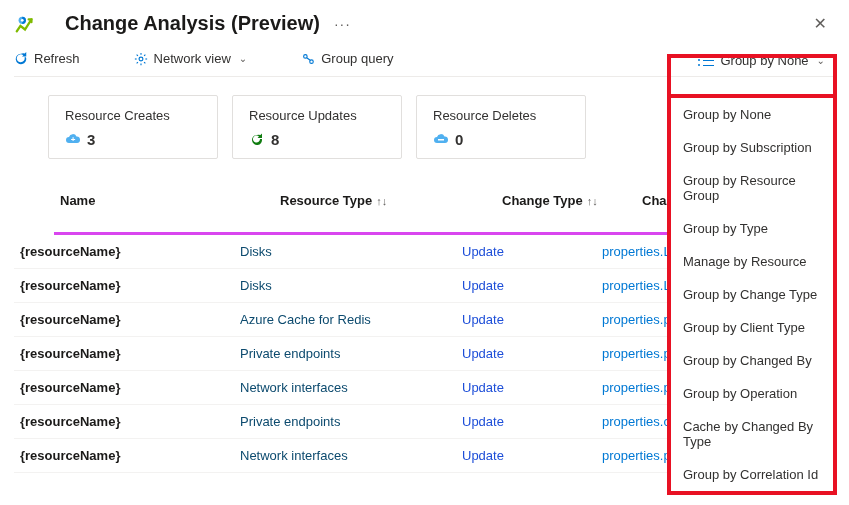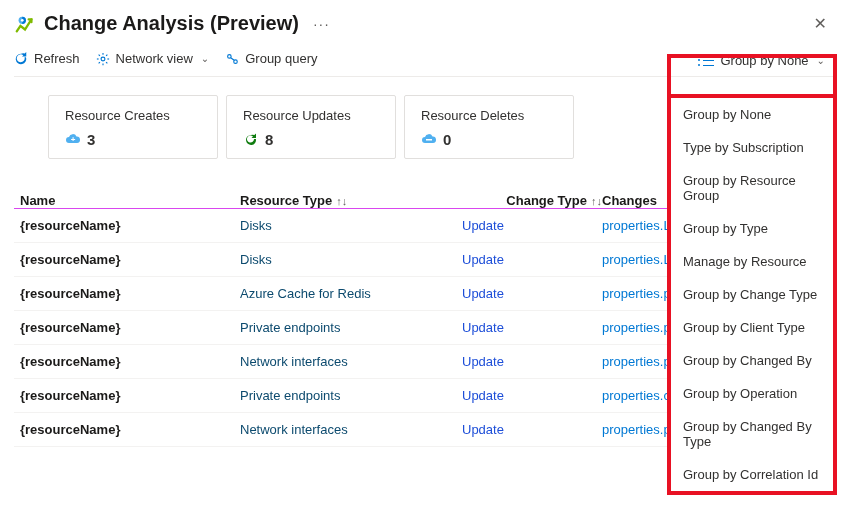--- a/index.html
+++ b/index.html
@@ -9,28 +9,29 @@
     font-size: 13px;
     color: #323130;
     background: #fff;
     width: 849px;
     height: 505px;
     overflow: hidden;
   }
   .page { padding: 4px 12px 0 14px; position: relative; }
   .header { display: flex; align-items: center; padding: 6px 0 8px 0; }
   .header-icon { width: 22px; height: 22px; margin-right: 8px; flex-shrink:0; }
-  .header-title { font-size: 20px; font-weight: 600; color: #1b1a19; }
+  .header-title { font-size: 20px; font-weight: 600; color: #1b1a19; margin-left: 21px; }
   .header-more { margin-left: 14px; color: #605e5c; font-size: 14px; cursor: pointer; letter-spacing: 1px;}
   .header-close { margin-left: auto; margin-right: 4px; font-size: 16px; color: #605e5c; cursor: pointer; padding: 4px 6px;}
   .toolbar {
     display: flex; align-items: center;
     padding: 6px 0 10px 0;
     border-bottom: 1px solid #edebe9;
     position: relative;
+    gap: 38px;
   }
   .tbtn {
     display: flex; align-items: center;
     margin-right: 16px;
     font-size: 13px; color: #323130;
     cursor: pointer;
     gap: 6px;
   }
   .tbtn-icon { width: 14px; height: 14px; display:inline-flex; align-items:center; justify-content:center;}
   .chev { margin-left: 2px; color: #605e5c; font-size: 10px;}
@@ -45,37 +46,37 @@
     cursor: pointer;
     gap:6px;
   }
   .list-icon { display:inline-block; width:14px; height:12px; position:relative;}
   .list-icon span{ position:absolute; left:3px; right:0; height:1.5px; background:#0078d4;}
   .list-icon span:nth-child(1){top:0;} .list-icon span:nth-child(2){top:5px;} .list-icon span:nth-child(3){top:10px;}
   .list-icon::before,.list-icon::after{content:'';position:absolute;left:-2px;width:2px;height:2px;background:#0078d4;border-radius:50%;}
   .list-icon::before{top:-0.5px;} .list-icon::after{top:4.5px;}
   .list-icon .d3{position:absolute;left:-2px;top:9.5px;width:2px;height:2px;background:#0078d4;border-radius:50%;}
 
-  .cards { display: flex; gap: 8px; padding: 18px 0 16px 34px; }
+  .cards { display: flex; gap: 14px; padding: 18px 0 16px 34px; }
   .card {
     border: 1px solid #e1dfdd;
     border-radius: 2px;
     padding: 12px 16px 10px 16px;
     width: 170px;
   }
   .card-label { font-size: 13px; color: #323130; margin-bottom: 8px;}
   .card-val { display:flex; align-items:center; gap:6px; font-size:15px; font-weight:600;}
   .cloud { width:16px; height:16px; display:inline-block; }
 
   .tbl { width: 100%; padding-top: 8px;}
-  .thead { display:flex; border-bottom:1px solid #d946ef; padding: 10px 0 0 0;}
+  .thead { display:flex; border-bottom:3px solid #d946ef; padding: 10px 0 24px 0; margin-left: 40px;}
   .th { font-size:13px; font-weight:600; color:#1b1a19; display:flex; align-items:center; gap:4px;}
   .col-name { flex: 0 0 226px; padding-left:6px;}
   .col-type { flex: 0 0 222px; }
-  .col-ct   { flex: 0 0 140px; justify-content: flex-end; }
+  .col-ct   { flex: 0 0 140px; }
   .col-ch   { flex: 1 1 auto; }
   .sort { color:#605e5c; font-size:11px;}
   .trow { display:flex; border-bottom:1px solid #f3f2f1; padding: 9px 0; font-size:13px;}
   .td-name { flex:0 0 226px; padding-left:6px; font-weight:600; color:#1b1a19;}
   .td-type { flex:0 0 222px; color:#0c4a6e;}
   .td-ct   { flex:0 0 140px; color:#1d4ed8;}
   .td-ch   { flex:1 1 auto; color:#0078d4; overflow:hidden; white-space:nowrap; text-overflow: clip;}
 
   .dropdown-box {
     position: absolute;
@@ -280,25 +281,25 @@
           <div class="td-ch">properties.pr</div>
         </div>
       </div>
   </div>
 
   <div class="dropdown-header-ext"></div>
 
   <div class="dropdown-box">
     <div id="ddlist">
         <div class="dd-item">Group by None</div>
-        <div class="dd-item">Type by Subscription</div>
+        <div class="dd-item">Group by Subscription</div>
         <div class="dd-item">Group by Resource Group</div>
         <div class="dd-item">Group by Type</div>
         <div class="dd-item">Manage by Resource</div>
         <div class="dd-item">Group by Change Type</div>
         <div class="dd-item">Group by Client Type</div>
         <div class="dd-item">Group by Changed By</div>
         <div class="dd-item">Group by Operation</div>
-        <div class="dd-item">Group by Changed By Type</div>
+        <div class="dd-item">Cache by Changed By Type</div>
         <div class="dd-item">Group by Correlation Id</div>
       </div>
   </div>
 </div>
 
 </body></html>

